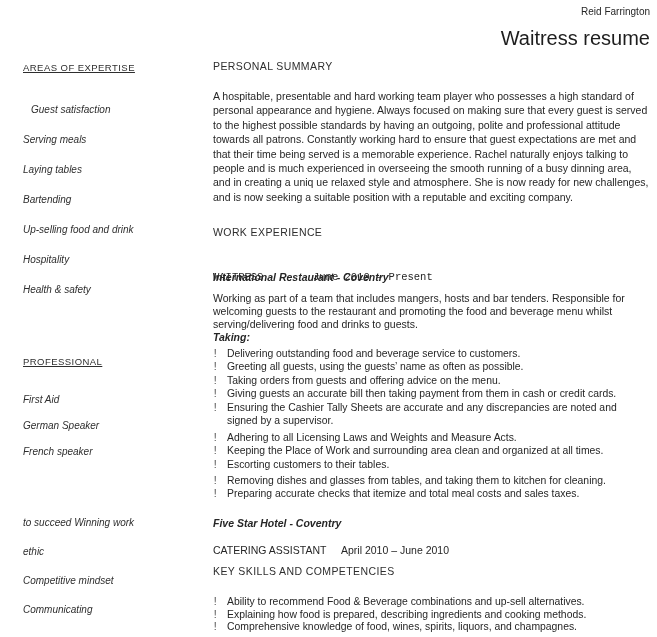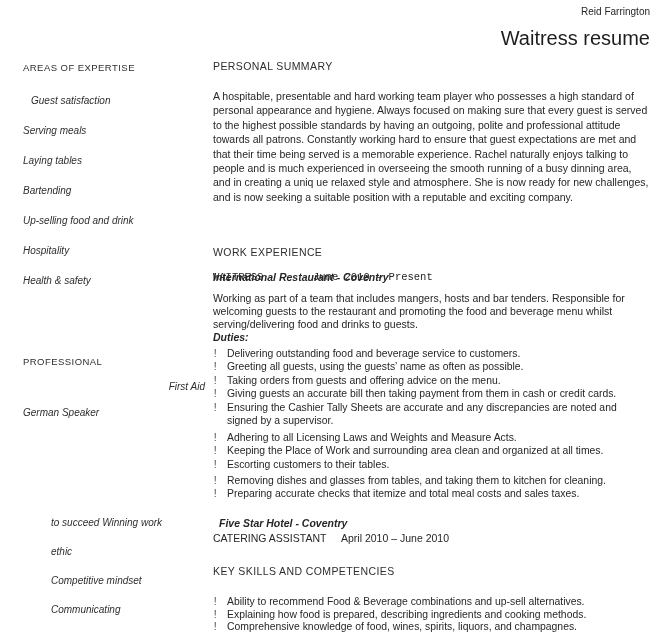--- a/index.html
+++ b/index.html
@@ -6,46 +6,46 @@
   body {
     width:657px; height:637px; position:relative; overflow:hidden;
     background:#ffffff; color:#262626;
     font-family:"Liberation Sans", sans-serif;
   }
   .sidebar { position:absolute; left:23px; top:0; width:182px; height:637px; }
   .sb-sec { position:absolute; left:0; width:182px; }
   #sb-expertise { top:62px; }
   #sb-professional { top:356px; }
   #sb-personal { top:500px; }
-  .sb-head { font-size:9.5px; letter-spacing:.45px; color:#2e2e2e; line-height:12px; white-space:nowrap; }
+  .sb-head { font-size:9.5px; letter-spacing:.45px; color:#2e2e2e; line-height:12px; white-space:nowrap;text-decoration:underline; }
   .sb-item { font-style:italic; font-size:10px; color:#2e2e2e; line-height:12px; white-space:nowrap; }
   #sb-expertise .sb-item { margin-top:18px; }
-  #sb-expertise .sb-item.first { margin-top:21px;padding-left:8px; }
+  #sb-expertise .sb-item.first { margin-top:30px;padding-left:8px; }
   #sb-professional .sb-item { margin-top:14px; }
-  #sb-professional .sb-item.first { margin-top:13px;text-align:right; }
-  #sb-personal .sb-item { margin-top:17px;margin-left:28px; }
+  #sb-professional .sb-item.first { margin-top:26px; }
+  #sb-personal .sb-item { margin-top:17px; }
   .sb-inline-italic { font-style:italic; font-size:10px; color:#2e2e2e; }
 
   .content { position:absolute; left:213px; top:0; width:437px; height:637px; }
   .blk { position:absolute; left:0; width:437px; }
   .name { top:5px; font-size:10px; line-height:13px;text-align:right; }
   .doc-title { top:26px; font-size:20px; line-height:25px; color:#1d1d1d;text-align:right; }
   .h-sec { font-size:10.5px; letter-spacing:.4px; color:#2e2e2e; line-height:13px; }
   #h-summary { top:60px; }
-  #h-work { top:226px;margin-top:20px; }
+  #h-work { top:226px; }
   #h-skills { top:565px; }
   .para { font-size:10.5px; line-height:14.4px; }
   #p-summary { top:89px; }
   #p-desc { top:292px; line-height:13.2px; }
   .employer { font-weight:bold; font-style:italic; font-size:10.5px; line-height:13px; }
   #employer-1 { top:271px; }
-  #employer-2 { top:517px;margin-left:6px; }
+  #employer-2 { top:517px; }
   .role-line { font-size:10.5px; line-height:13px; display:flex; }
   #role-1 { top:271px;font-family:Liberation Mono, monospace; }
-  #role-2 { top:532px; }
+  #role-2 { top:544px; }
   .role-name { display:inline-block; }
   #role-1 .role-name { min-width:100px; }
   #role-2 .role-name { min-width:128px; }
   .duties-label { font-weight:bold; font-style:italic; font-size:10.5px; line-height:13px; }
   #duties-label { top:331px; }
   ul.blist { list-style:none; margin:0; padding:0; font-size:10.4px; line-height:13.4px; }
   ul.blist li { position:relative; padding-left:14px; }
   .bullet { position:absolute; left:1px; top:0; font-size:10px; color:#222222;
             transform:scaleX(.85); transform-origin:left; }
   #duties-g1 { top:347px; }
@@ -66,20 +66,21 @@
     <div class="sb-item">Bartending</div>
     <div class="sb-item">Up-selling food and drink</div>
     <div class="sb-item">Hospitality</div>
     <div class="sb-item">Health &amp; safety</div>
   </div>
 
   <div class="sb-sec" id="sb-professional">
     <div class="sb-head">PROFESSIONAL</div>
     <div class="sb-item first">First Aid</div>
     <div class="sb-item">German Speaker</div>
+    <div class="sb-item">French speaker</div>
   </div>
 
   <div class="sb-sec" id="sb-personal">
     <div class="sb-item">to succeed Winning work</div>
     <div class="sb-item">ethic</div>
     <div class="sb-item">Competitive mindset</div>
     <div class="sb-item">Communicating</div>
   </div>
 
 </div>
@@ -93,21 +94,21 @@
   <div class="blk para" id="p-summary">A hospitable, presentable and hard working team player who possesses a high standard of personal appearance and hygiene. Always focused on making sure that every guest is served to the highest possible standards by having an outgoing, polite and professional attitude towards all patrons. Constantly working hard to ensure that guest expectations are met and that their time being served is a memorable experience. Rachel naturally enjoys talking to people and is much experienced in overseeing the smooth running of a busy dinning area, and in creating a uniq ue relaxed style and atmosphere. She is now ready for new challenges, and is now seeking a suitable position with a reputable and exciting company.</div>
 
   <div class="blk h-sec" id="h-work">WORK EXPERIENCE</div>
 
   <div class="blk employer" id="employer-1">International Restaurant - Coventry</div>
   <div class="blk role-line" id="role-1">
     <span class="role-name">WAITRESS</span>
     <span class="role-dates">June 2010 – Present</span>
   </div>
   <div class="blk para" id="p-desc">Working as part of a team that includes mangers, hosts and bar tenders. Responsible for welcoming guests to the restaurant and promoting the food and beverage menu whilst serving/delivering food and drinks to guests.</div>
-  <div class="blk duties-label" id="duties-label">Duties:</div>
+  <div class="blk duties-label" id="duties-label">Taking:</div>
 
   <ul class="blk blist" id="duties-g1">
     <li><span class="bullet">!</span><span>Delivering outstanding food and beverage service to customers.</span></li>
     <li><span class="bullet">!</span><span>Greeting all guests, using the guests’ name as often as possible.</span></li>
     <li><span class="bullet">!</span><span>Taking orders from guests and offering advice on the menu.</span></li>
     <li><span class="bullet">!</span><span>Giving guests an accurate bill then taking payment from them in cash or credit cards.</span></li>
     <li><span class="bullet">!</span><span>Ensuring the Cashier Tally Sheets are accurate and any discrepancies are noted and signed by a supervisor.</span></li>
   </ul>
 
   <ul class="blk blist" id="duties-g2">

